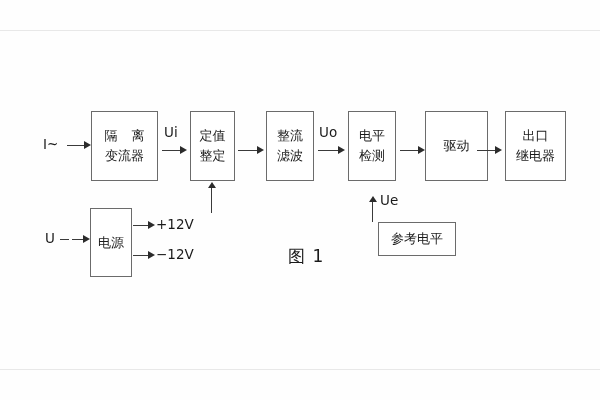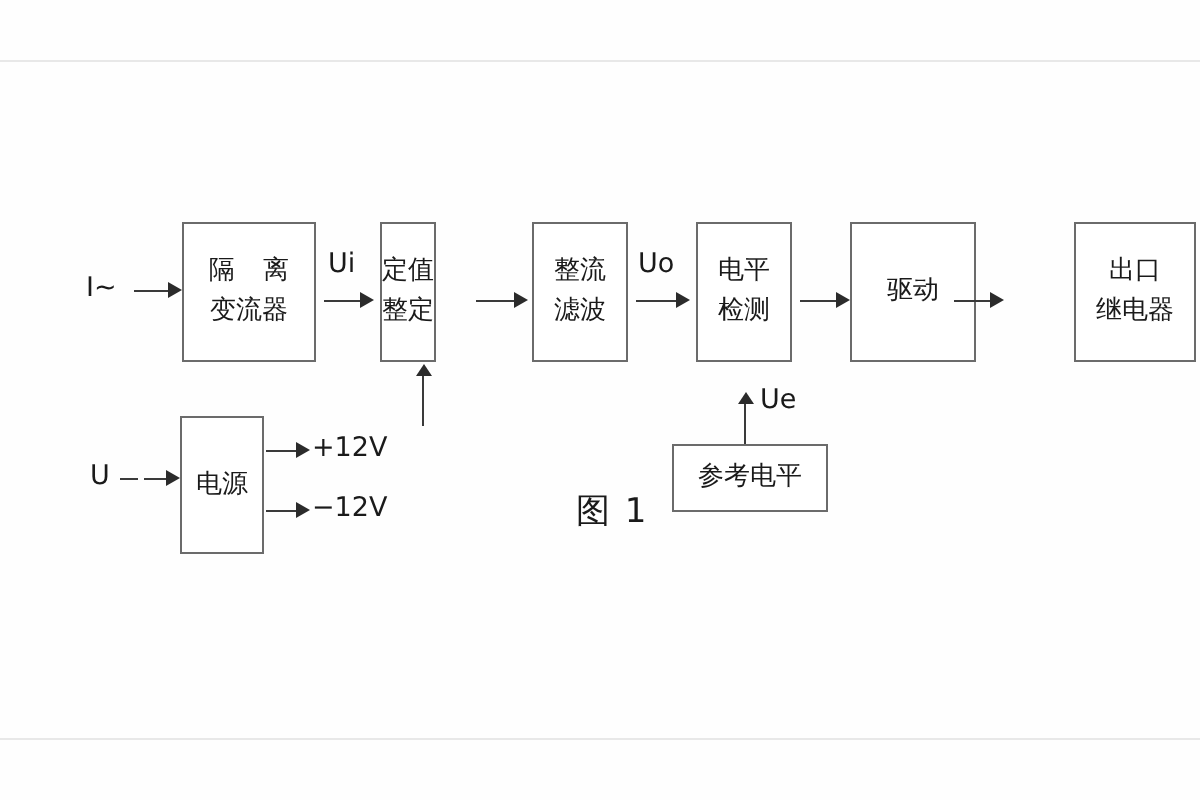--- a/index.html
+++ b/index.html
@@ -39,21 +39,21 @@
     font-size: 13px;
     line-height: 1.05;
   }
   .block .ln {
     display: block;
     white-space: nowrap;
     padding: 3px 0;
   }
   .block.spaced .ln.t1 { letter-spacing: 5px; text-indent: 5px; }
   .block.single { font-size: 13px; }
-  .block.wide-ref { font-size: 13px; }
+  .block.wide-ref { font-size: 13px; margin-left: 42px; }
 
   
   .label {
     position: absolute;
     color: #1a1a1a;
     font-size: 13px;
     white-space: nowrap;
     line-height: 1;
   }
   .label.sig { font-size: 13.5px; }
@@ -104,21 +104,21 @@
 
   <div class="block spaced" style="left:91px; top:111px; width:67px; height:70px;">
     <span class="ln t1">隔 离</span>
     <span class="ln t2">变流器</span>
   </div>
 
   <div class="label sig" style="left:164px; top:126px;">Ui</div>
   <div class="hline" style="left:162px; top:150px; width:20px;"></div>
   <div class="arrow-r" style="left:180px; top:146px;"></div>
 
-  <div class="block" style="left:190px; top:111px; width:28px; height:70px;text-align:center;">
+  <div class="block" style="left:190px; top:111px; width:45px; height:70px;text-align:center;">
     <span class="ln">定值</span>
     <span class="ln">整定</span>
   </div>
 
   <div class="hline" style="left:238px; top:150px; width:21px;"></div>
   <div class="arrow-r" style="left:257px; top:146px;"></div>
 
   <div class="block" style="left:266px; top:111px; width:48px; height:70px;">
     <span class="ln">整流</span>
     <span class="ln">滤波</span>
@@ -136,21 +136,21 @@
   <div class="hline" style="left:400px; top:150px; width:21px;"></div>
   <div class="arrow-r" style="left:418px; top:146px;"></div>
 
   <div class="block single" style="left:425px; top:111px; width:63px; height:70px;">
     <span class="ln">驱动</span>
   </div>
 
   <div class="hline" style="left:477px; top:150px; width:21px;"></div>
   <div class="arrow-r" style="left:495px; top:146px;"></div>
 
-  <div class="block" style="left:505px; top:111px; width:61px; height:70px;margin-left:32px;">
+  <div class="block" style="left:505px; top:111px; width:61px; height:70px;">
     <span class="ln">出口</span>
     <span class="ln">继电器</span>
   </div>
 
   <div class="label sig" style="left:45px; top:232px;">U</div>
   <div class="dash" style="left:60px; top:239px; width:9px;"></div>
   <div class="hline" style="left:72px; top:239px; width:16px;"></div>
   <div class="arrow-r" style="left:83px; top:235px;"></div>
 
   <div class="block single" style="left:90px; top:208px; width:42px; height:69px;">

